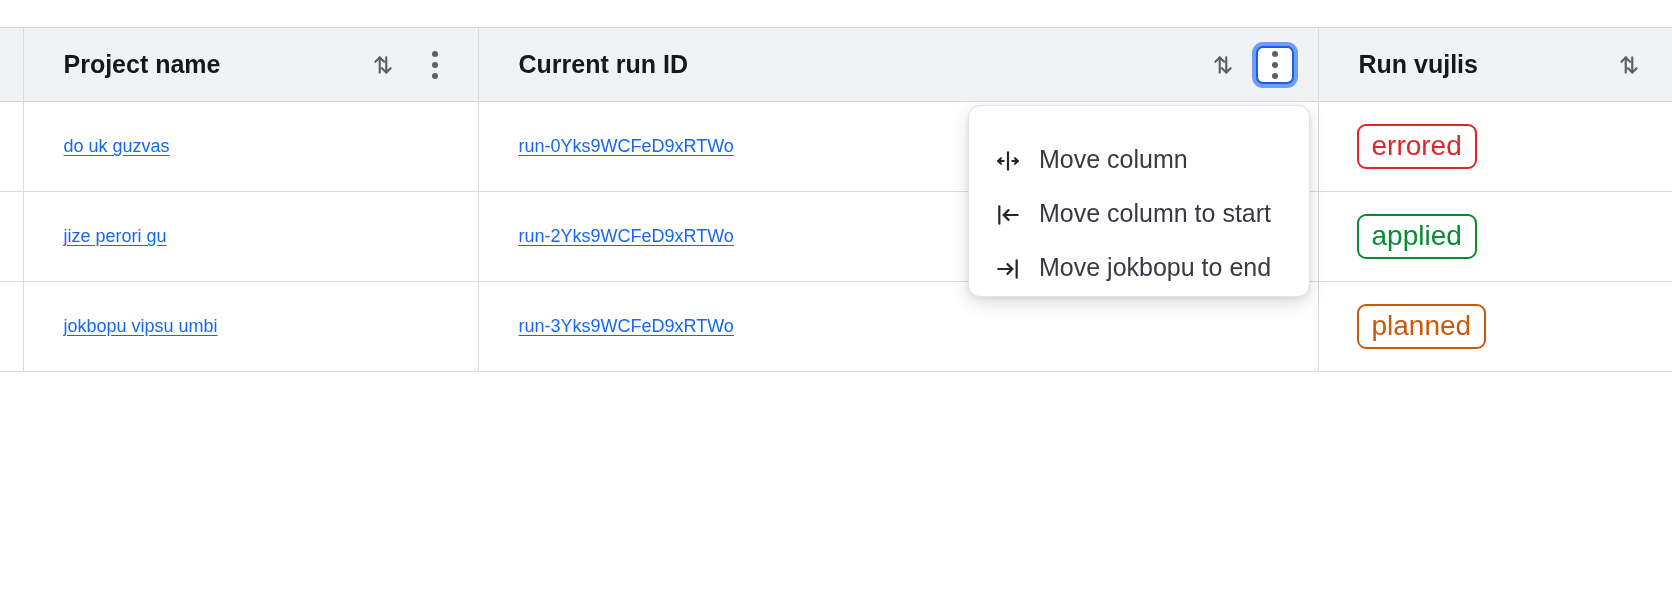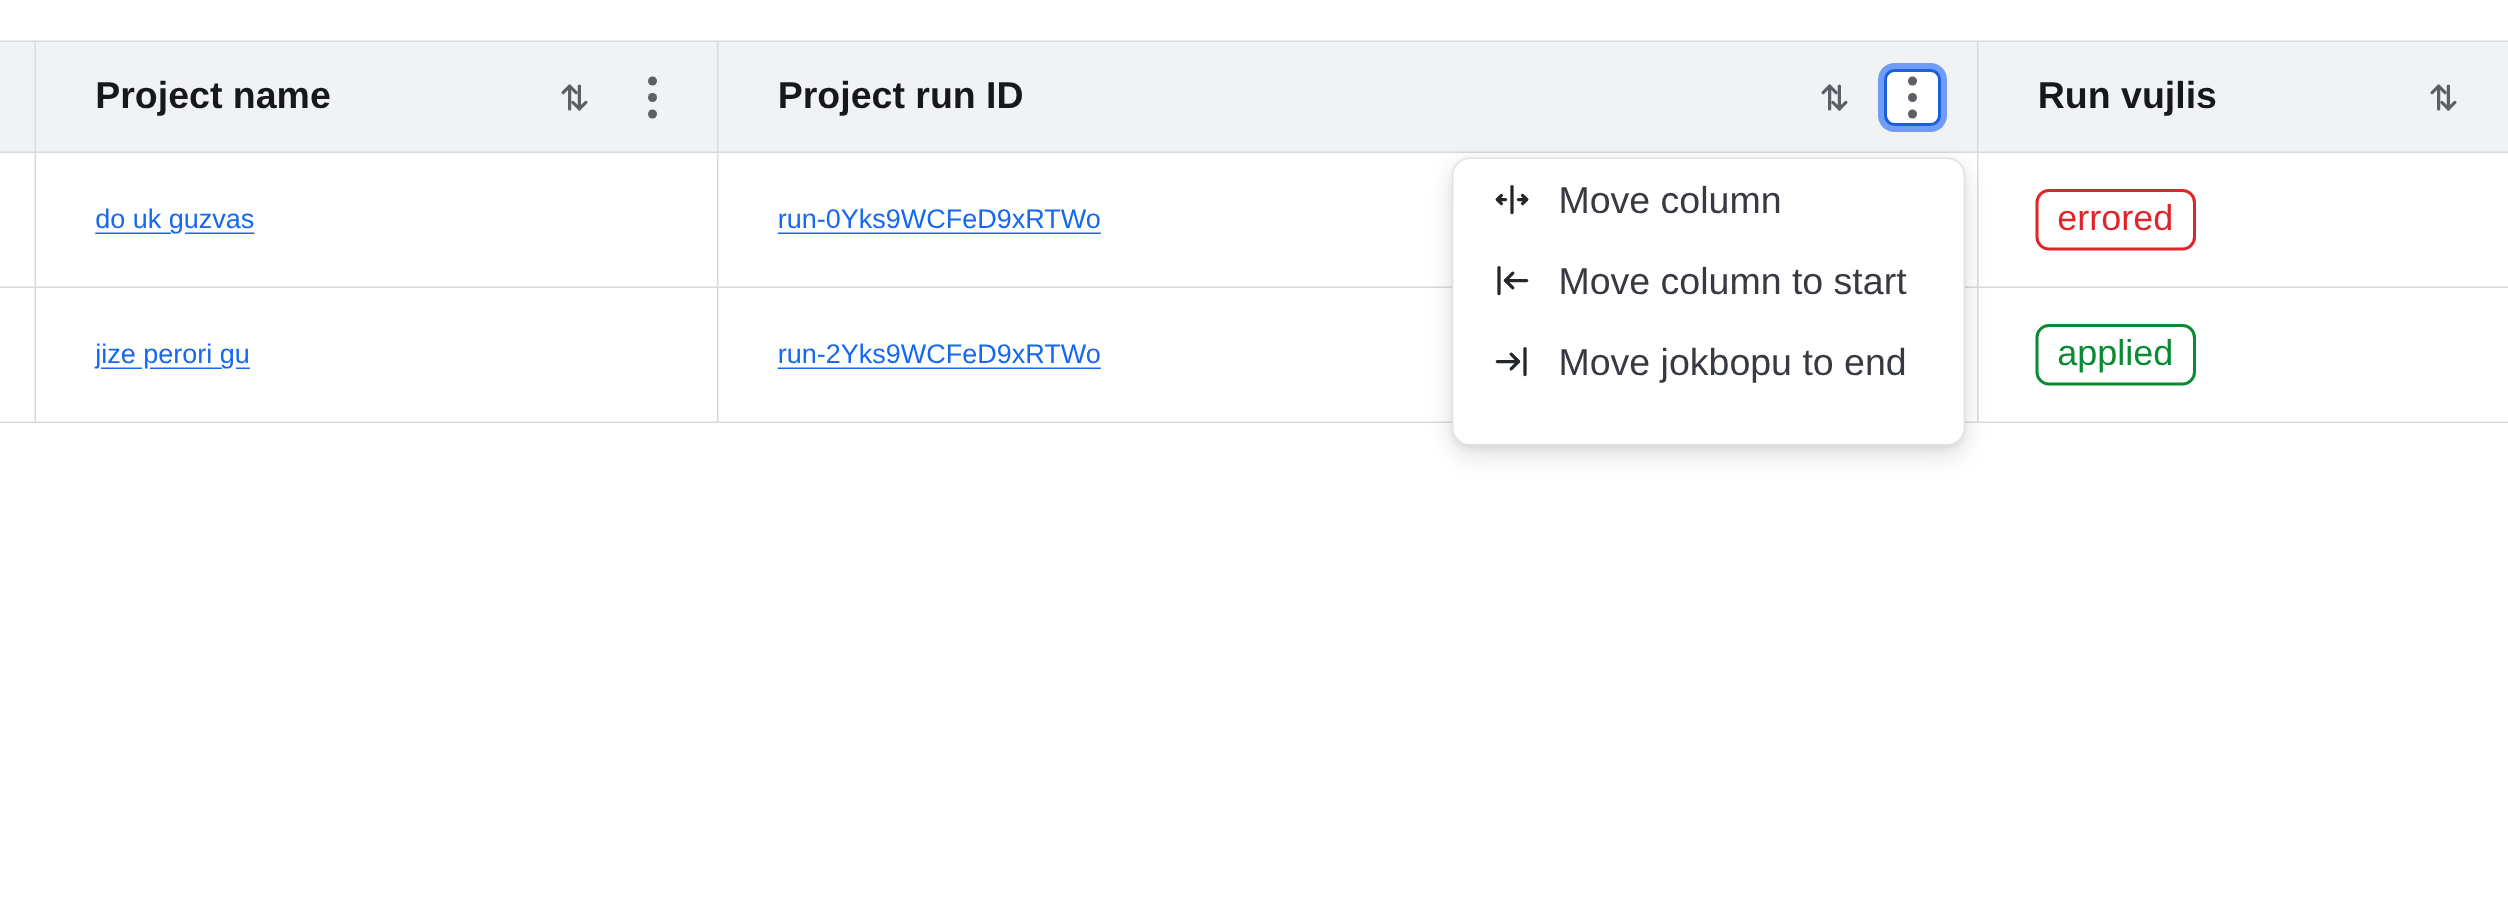--- a/index.html
+++ b/index.html
@@ -128,21 +128,21 @@
     text-underline-offset: 3px;
     font-size: 18px;
     white-space: nowrap;
   }
 
   .badge {
     display: inline-block;
     border: 2px solid currentColor;
     border-radius: 9px;
     padding: 5px 13px 7px;
-    font-size: 24px;
+    font-size: 28px;
     line-height: 1.05;
     white-space: nowrap;
   }
   .badge.errored { color: #e0252a; }
   .badge.applied { color: #0a8a32; }
   .badge.planned { color: #c75a0b; }
 
   
   #column-menu {
     position: absolute;
@@ -152,21 +152,21 @@
     background: #ffffff;
     border: 1px solid #e2e3e6;
     border-radius: 12px;
     box-shadow: 0 6px 18px rgba(16, 18, 22, 0.13), 0 2px 5px rgba(16, 18, 22, 0.07);
     padding: 14px 0 14px;
     box-sizing: border-box;
     z-index: 30;
   }
   .menu-item {
     display: flex;
-    align-items: flex-start;
+    align-items: flex-end;
     height: 54px;
     padding: 0 18px 0 22px;
     box-sizing: border-box;
     cursor: pointer;
     font-size: 25px;
     color: #373a41;
     white-space: nowrap;
   }
   .menu-icon {
     width: 34px;
@@ -213,21 +213,21 @@
                   <i></i>
                   <i></i>
                   <i></i>
                 </span>
             </button>
           </div>
         </th>
 
         <th>
           <div class="th-inner">
-            <span class="th-label">Project run ID</span>
+            <span class="th-label">Current run ID</span>
             <span class="th-spacer"></span>
             <button class="icon-btn sort">
               <span class="sort-icon">
                 <svg width="26" height="26" viewBox="0 0 24 24" fill="none" stroke="#5c5f66" stroke-width="2" stroke-linecap="round" stroke-linejoin="round">
                   <path d="M9 19V5"></path>
                     <path d="M5 9l4-4 4 4"></path>
                   <path d="M15 5v14"></path>
                     <path d="M19 15l-4 4-4-4"></path>
                 </svg>
               </span>
@@ -294,20 +294,38 @@
               <a class="link" href="#">run-2Yks9WCFeD9xRTWo</a>
             </div>
         </td>
         <td>
           <div class="cell-inner status-cell">
               <span class="badge applied">applied</span>
             </div>
         </td>
       </tr>
 
+      <tr>
+        <td class="gutter-cell"></td>
+        <td>
+          <div class="cell-inner">
+              <a class="link" href="#">jokbopu vipsu umbi</a>
+            </div>
+        </td>
+        <td>
+          <div class="cell-inner">
+              <a class="link" href="#">run-3Yks9WCFeD9xRTWo</a>
+            </div>
+        </td>
+        <td>
+          <div class="cell-inner status-cell">
+              <span class="badge planned">planned</span>
+            </div>
+        </td>
+      </tr>
 
     </tbody>
   </table>
 </div>
 
 <div id="column-menu">
   <div class="menu-item">
     <span class="menu-icon">
       <svg width="26" height="26" viewBox="0 0 24 24" fill="none" stroke="currentColor" stroke-width="2" stroke-linecap="round" stroke-linejoin="round">
         <path d="M12 4v16"></path>

